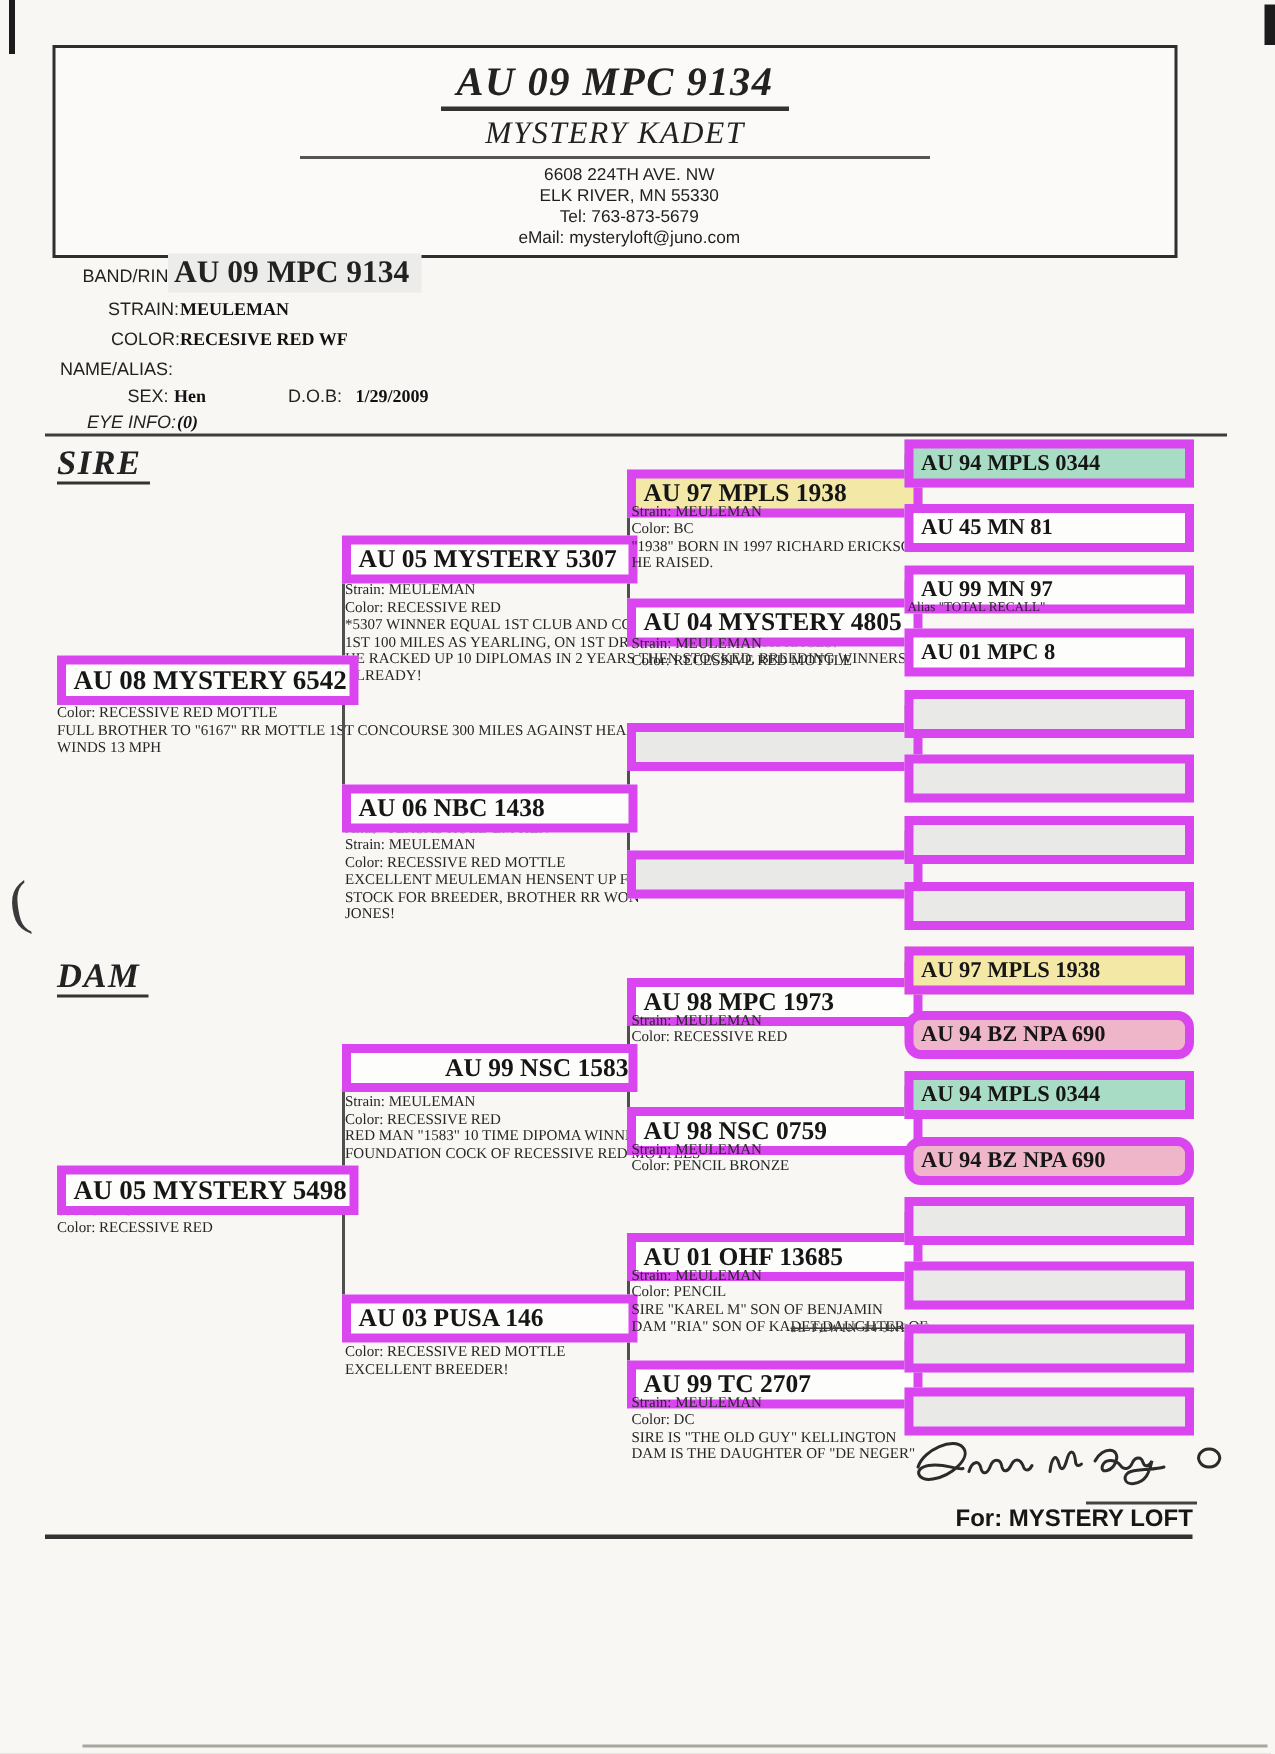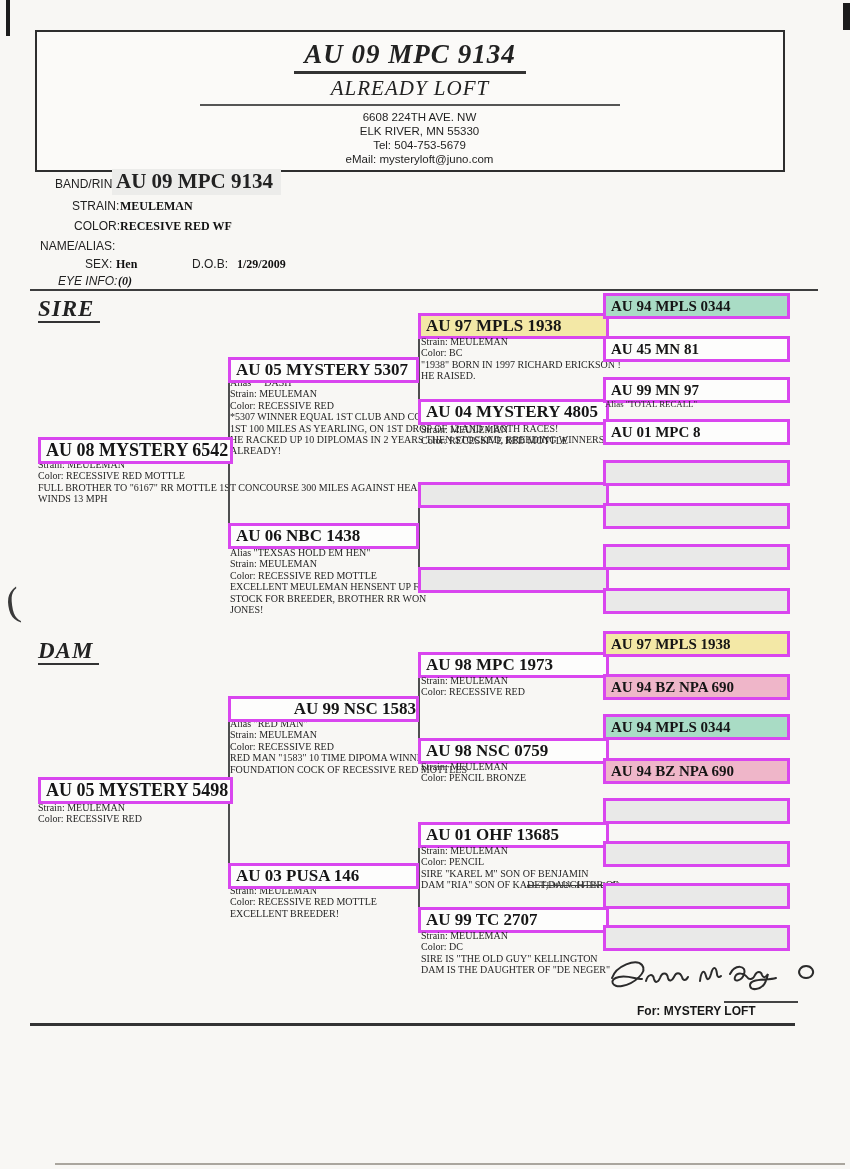--- a/index.html
+++ b/index.html
@@ -26,60 +26,60 @@
   .val-serif { position:absolute; font-family:"Liberation Serif", serif; font-weight:bold; font-size:12px; color:#111; }
   .band-big { position:absolute; left:112px; top:169px; font-size:21px; font-weight:bold; background:#ececea; padding:0 8px 1px 4px; font-family:"Liberation Serif",serif; }
   .italic { font-style:italic; }
 
   .hr1 { position:absolute; left:30px; top:289px; width:788px; height:2px; background:#3d3d3d; }
 
   .section-label { position:absolute; font-size:23px; font-weight:bold; font-style:italic; letter-spacing:1px; }
   .section-label span { border-bottom:2px solid #333; padding-right:6px; }
 
   
-  .pbox { position:absolute; height:20px; border:3px solid #d946ef; background:#fdfdfc;
+  .pbox { position:absolute; height:20px; border:6px solid #d946ef; background:#fdfdfc;
           font-weight:bold; font-size:17px; line-height:20px; padding-left:5px;
           white-space:nowrap; overflow:visible; font-family:"Liberation Serif",serif; color:#161616; }
   .pbox.g1 { height:21px; line-height:21px; font-size:18px; }
   .pbox.g4 { font-size:15px; }
   .pbox.empty { background:#e9e9e8; }
   .hl-yellow { background:#f3e8a6; }
   .hl-green  { background:#a9dcc5; }
-  .hl-pink   { background:#efb6c9; }
+  .hl-pink   { background:#efb6c9;border-radius:11px; }
 
   .pdetail { position:absolute; font-size:10px; line-height:11.4px; white-space:pre; color:#262626; font-family:"Liberation Serif",serif; }
   .palias  { position:absolute; font-size:8.8px; color:#262626; white-space:nowrap; font-family:"Liberation Serif",serif; }
   .garble  { position:absolute; font-size:8.5px; color:#3a3a3a; text-decoration:line-through; white-space:nowrap; letter-spacing:1px; }
 
   .vline { position:absolute; width:2px; background:#4f4f4f; }
 
   
   .produced { position:absolute; left:197px; top:1005px; font-family:"Liberation Sans",sans-serif; font-size:11.5px; color:#1d1d1d; }
-  .for-loft { position:absolute; left:637px; top:1004px; font-family:"Liberation Sans",sans-serif; font-weight:bold; font-size:12px; color:#161616; }
+  .for-loft { position:absolute; left:637px; top:1004px; font-family:"Liberation Sans",sans-serif; font-weight:bold; font-size:16px; color:#161616; }
   .footer-rule { position:absolute; left:30px; top:1023px; width:765px; height:3px; background:#333; }
   .sig-line { position:absolute; left:724px; top:1001px; width:74px; height:2px; background:#444; }
   .signature { position:absolute; left:600px; top:950px; }
 </style>
 </head>
 <body>
 
 <div class="page">
 
   <div class="artifact" style="left:6px;top:0;width:4px;height:36px;"></div>
   <div class="artifact" style="left:843px;top:3px;width:7px;height:27px;"></div>
   <div class="bottom-scan-line"></div>
   <div class="pen-mark">(</div>
 
   <div class="header-box">
     <div class="hb-title"><span>AU 09 MPC 9134</span></div>
-    <div class="hb-loft">ALREADY LOFT</div>
+    <div class="hb-loft">MYSTERY KADET</div>
     <div class="hb-divider"></div>
     <div class="hb-addr">6608 224TH AVE. NW</div>
     <div class="hb-addr">ELK RIVER, MN 55330</div>
-    <div class="hb-addr">Tel: 504-753-5679</div>
+    <div class="hb-addr">Tel: 763-873-5679</div>
     <div class="hb-addr">eMail: mysteryloft@juno.com</div>
   </div>
 
   <div class="label" style="left:55px;top:177px;">BAND/RING:</div>
   <div class="band-big">AU 09 MPC 9134</div>
   <div class="label" style="left:72px;top:199px;">STRAIN:</div>
   <div class="val-serif" style="left:120px;top:199px;">MEULEMAN</div>
   <div class="label" style="left:74px;top:219px;">COLOR:</div>
   <div class="val-serif" style="left:120px;top:219px;">RECESIVE RED WF</div>
   <div class="label" style="left:40px;top:239px;">NAME/ALIAS:</div>

